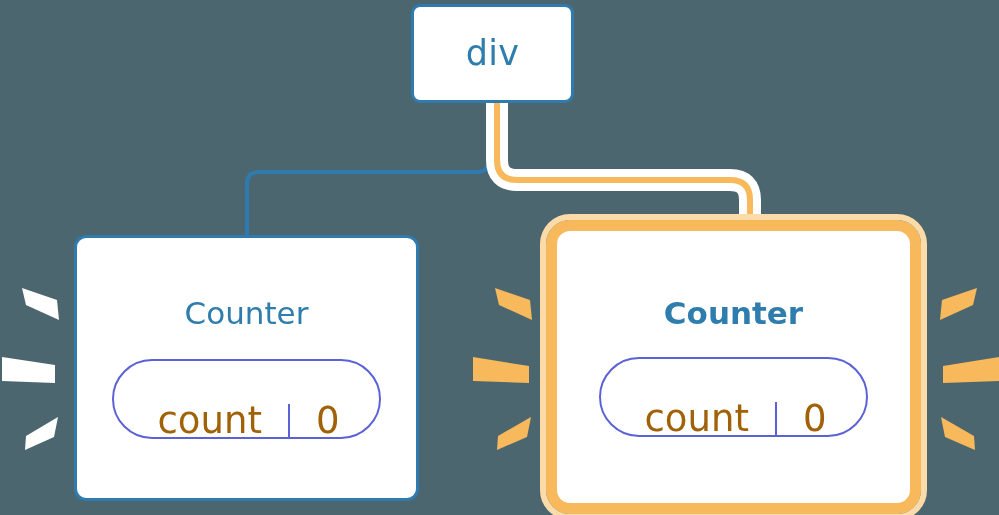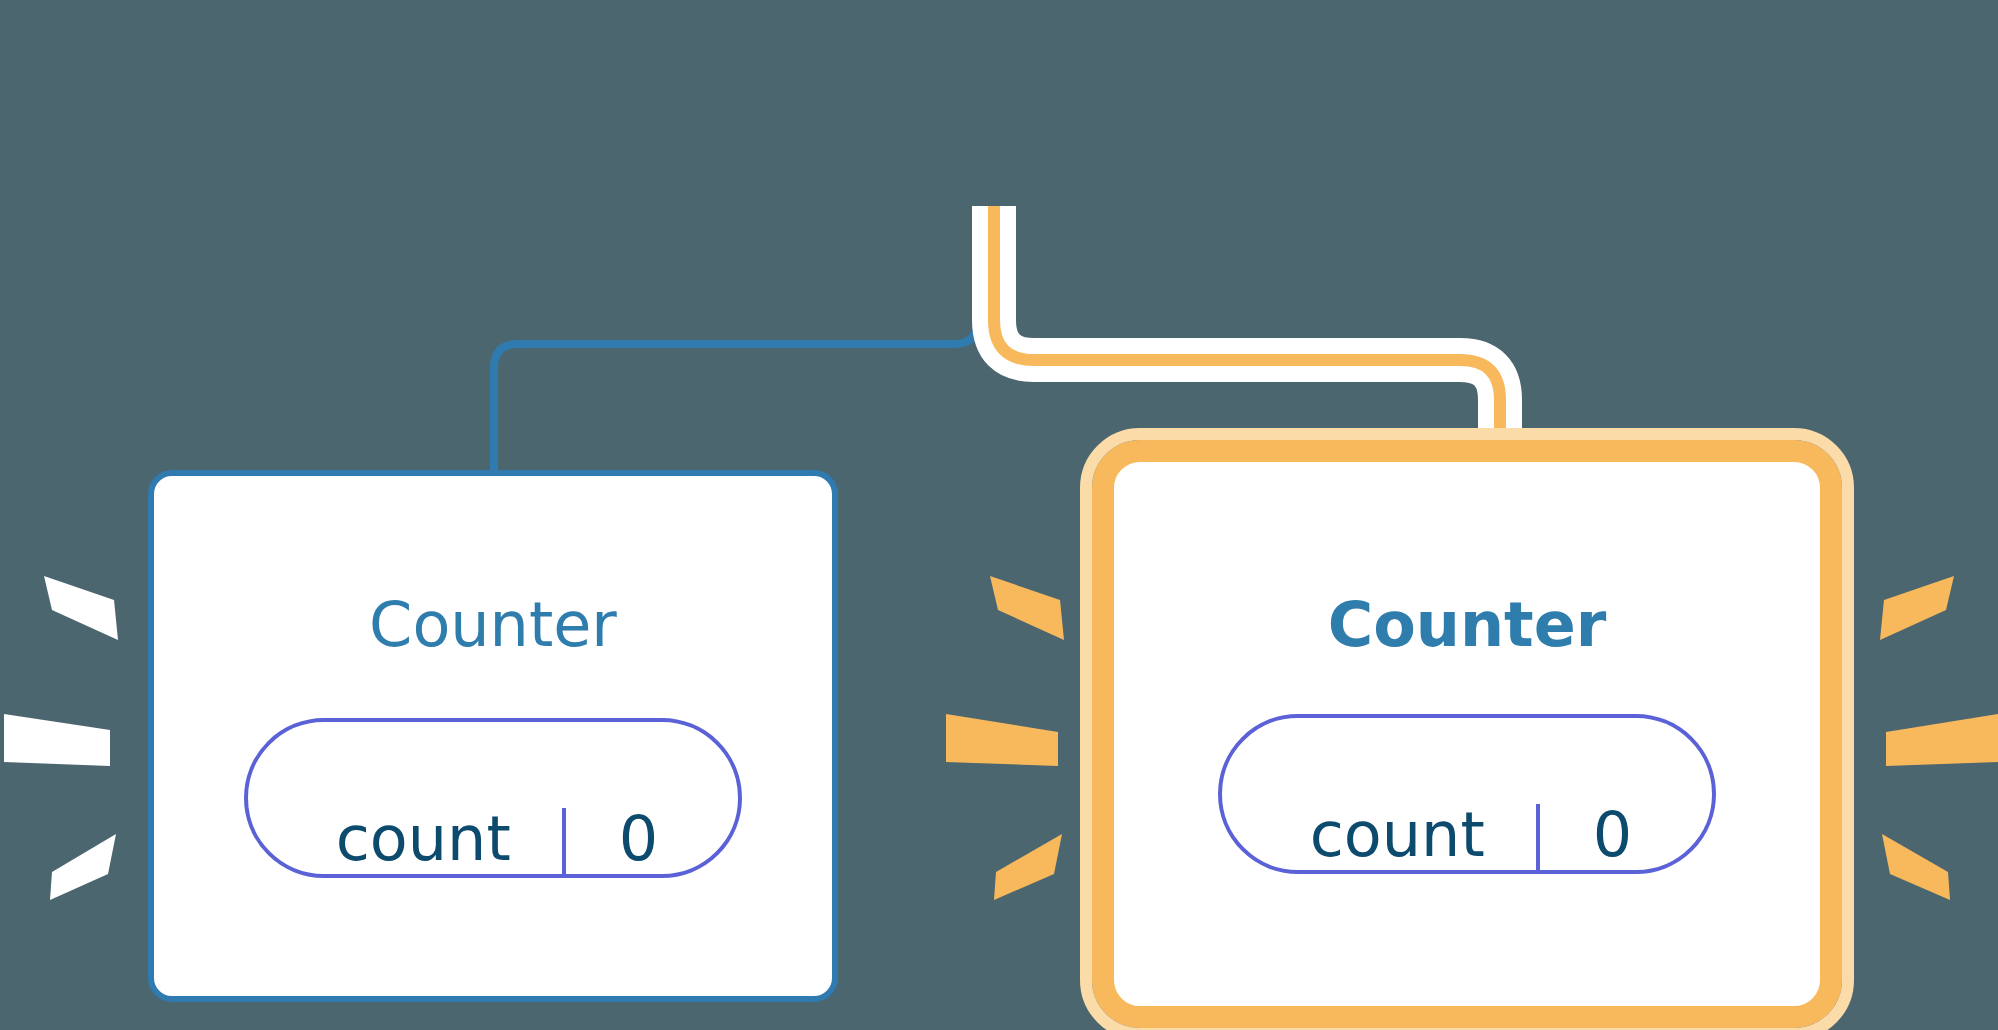--- a/index.html
+++ b/index.html
@@ -106,22 +106,22 @@
     border: 2px solid #5b61d6;
     border-radius: 999px;
     background: #ffffff;
     overflow: hidden;
     height: 76px;
   }
   .pill-key, .pill-val {
     display: flex;
     align-items: center;
     justify-content: center;
-    color: #0c4a6e;
-    font-size: 31px;
+    color: #a16207;
+    font-size: 37px;
     line-height: 1;
     box-sizing: border-box;
     margin-top: 43px;
   }
   .pill-key {
     padding: 0 26px 0 44px;
   }
   .pill-val {
     border-left: 2px solid #5b61d6;
     padding: 0 40px 0 26px;
@@ -155,20 +155,23 @@
       <polygon points="473,357 529,366 529,383 473,381" fill="#f8b95c"></polygon>
       <polygon points="498,436 531,417 527,437 497,450" fill="#f8b95c"></polygon>
     </g>
     <g>
       <polygon points="977,288 942,300 940,320 973,305" fill="#f8b95c"></polygon>
       <polygon points="999,357 943,366 943,383 999,381" fill="#f8b95c"></polygon>
       <polygon points="974,436 941,417 945,437 975,450" fill="#f8b95c"></polygon>
     </g>
   </svg>
 
+  <div class="node node-root">
+    <div class="node-title">div</div>
+  </div>
 
   <div class="node node-child">
     <div class="node-title">Counter</div>
     <div class="pill">
       <div class="pill-key">count</div>
       <div class="pill-val">0</div>
     </div>
   </div>
 
   <div class="node node-child-highlight">

